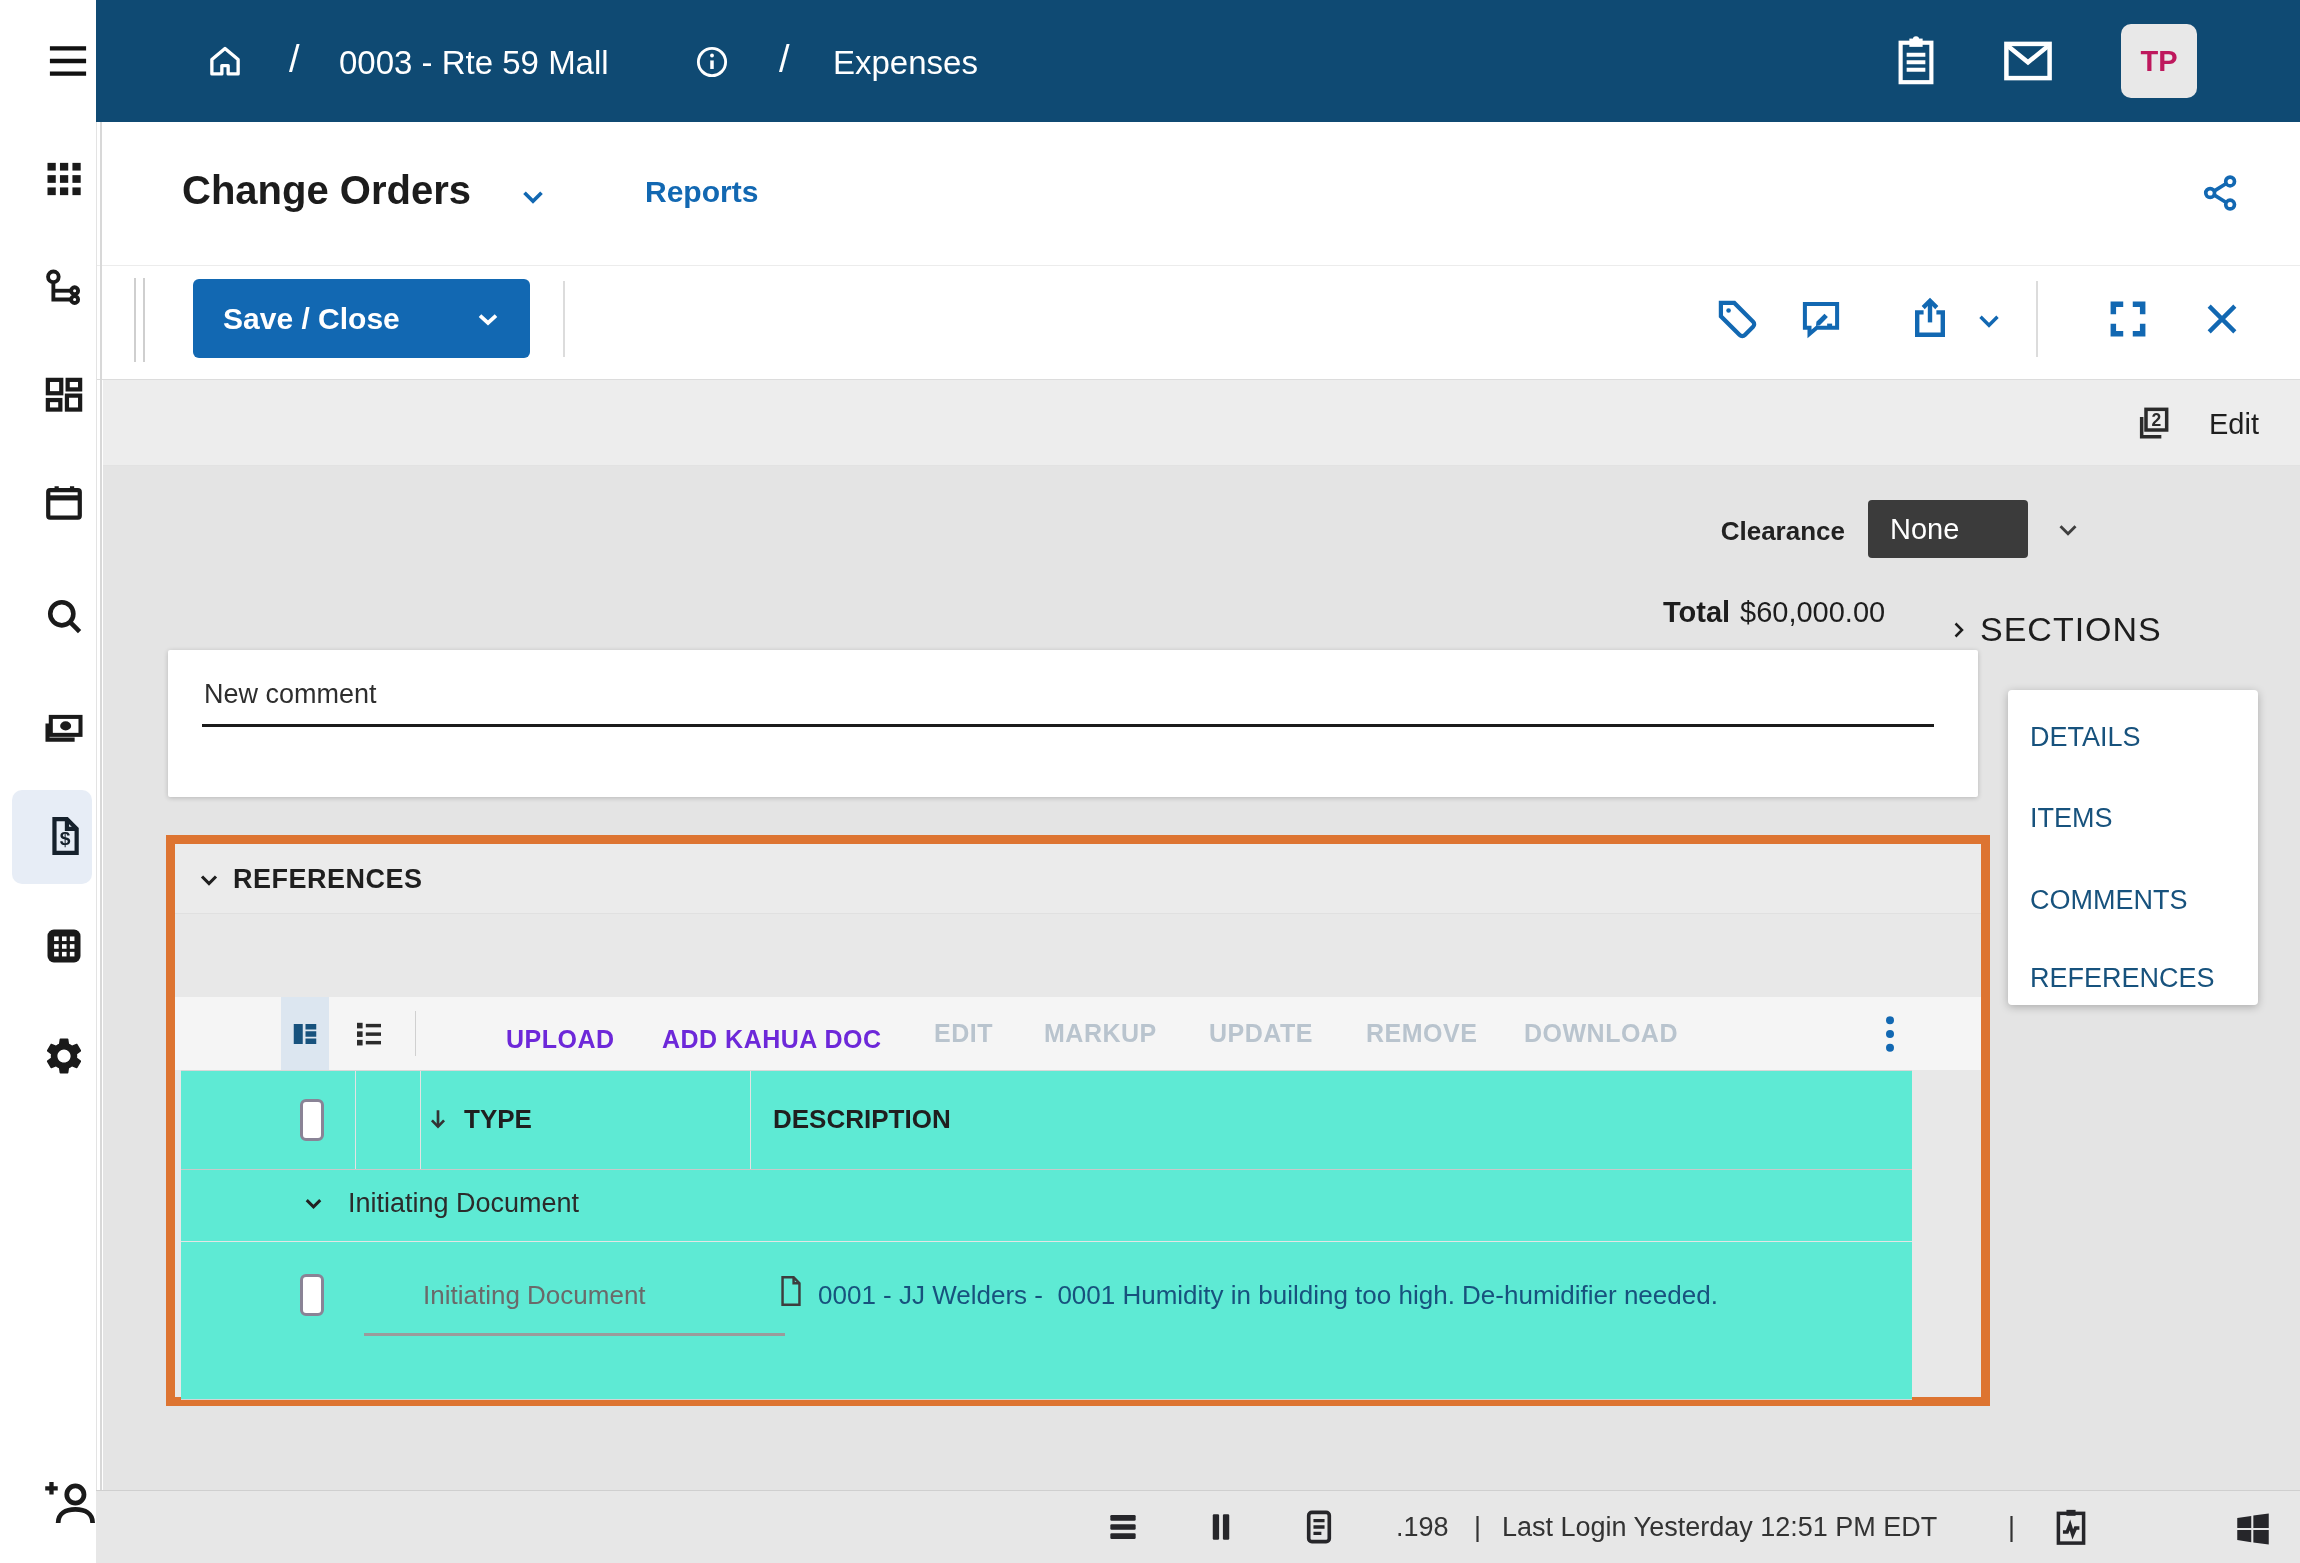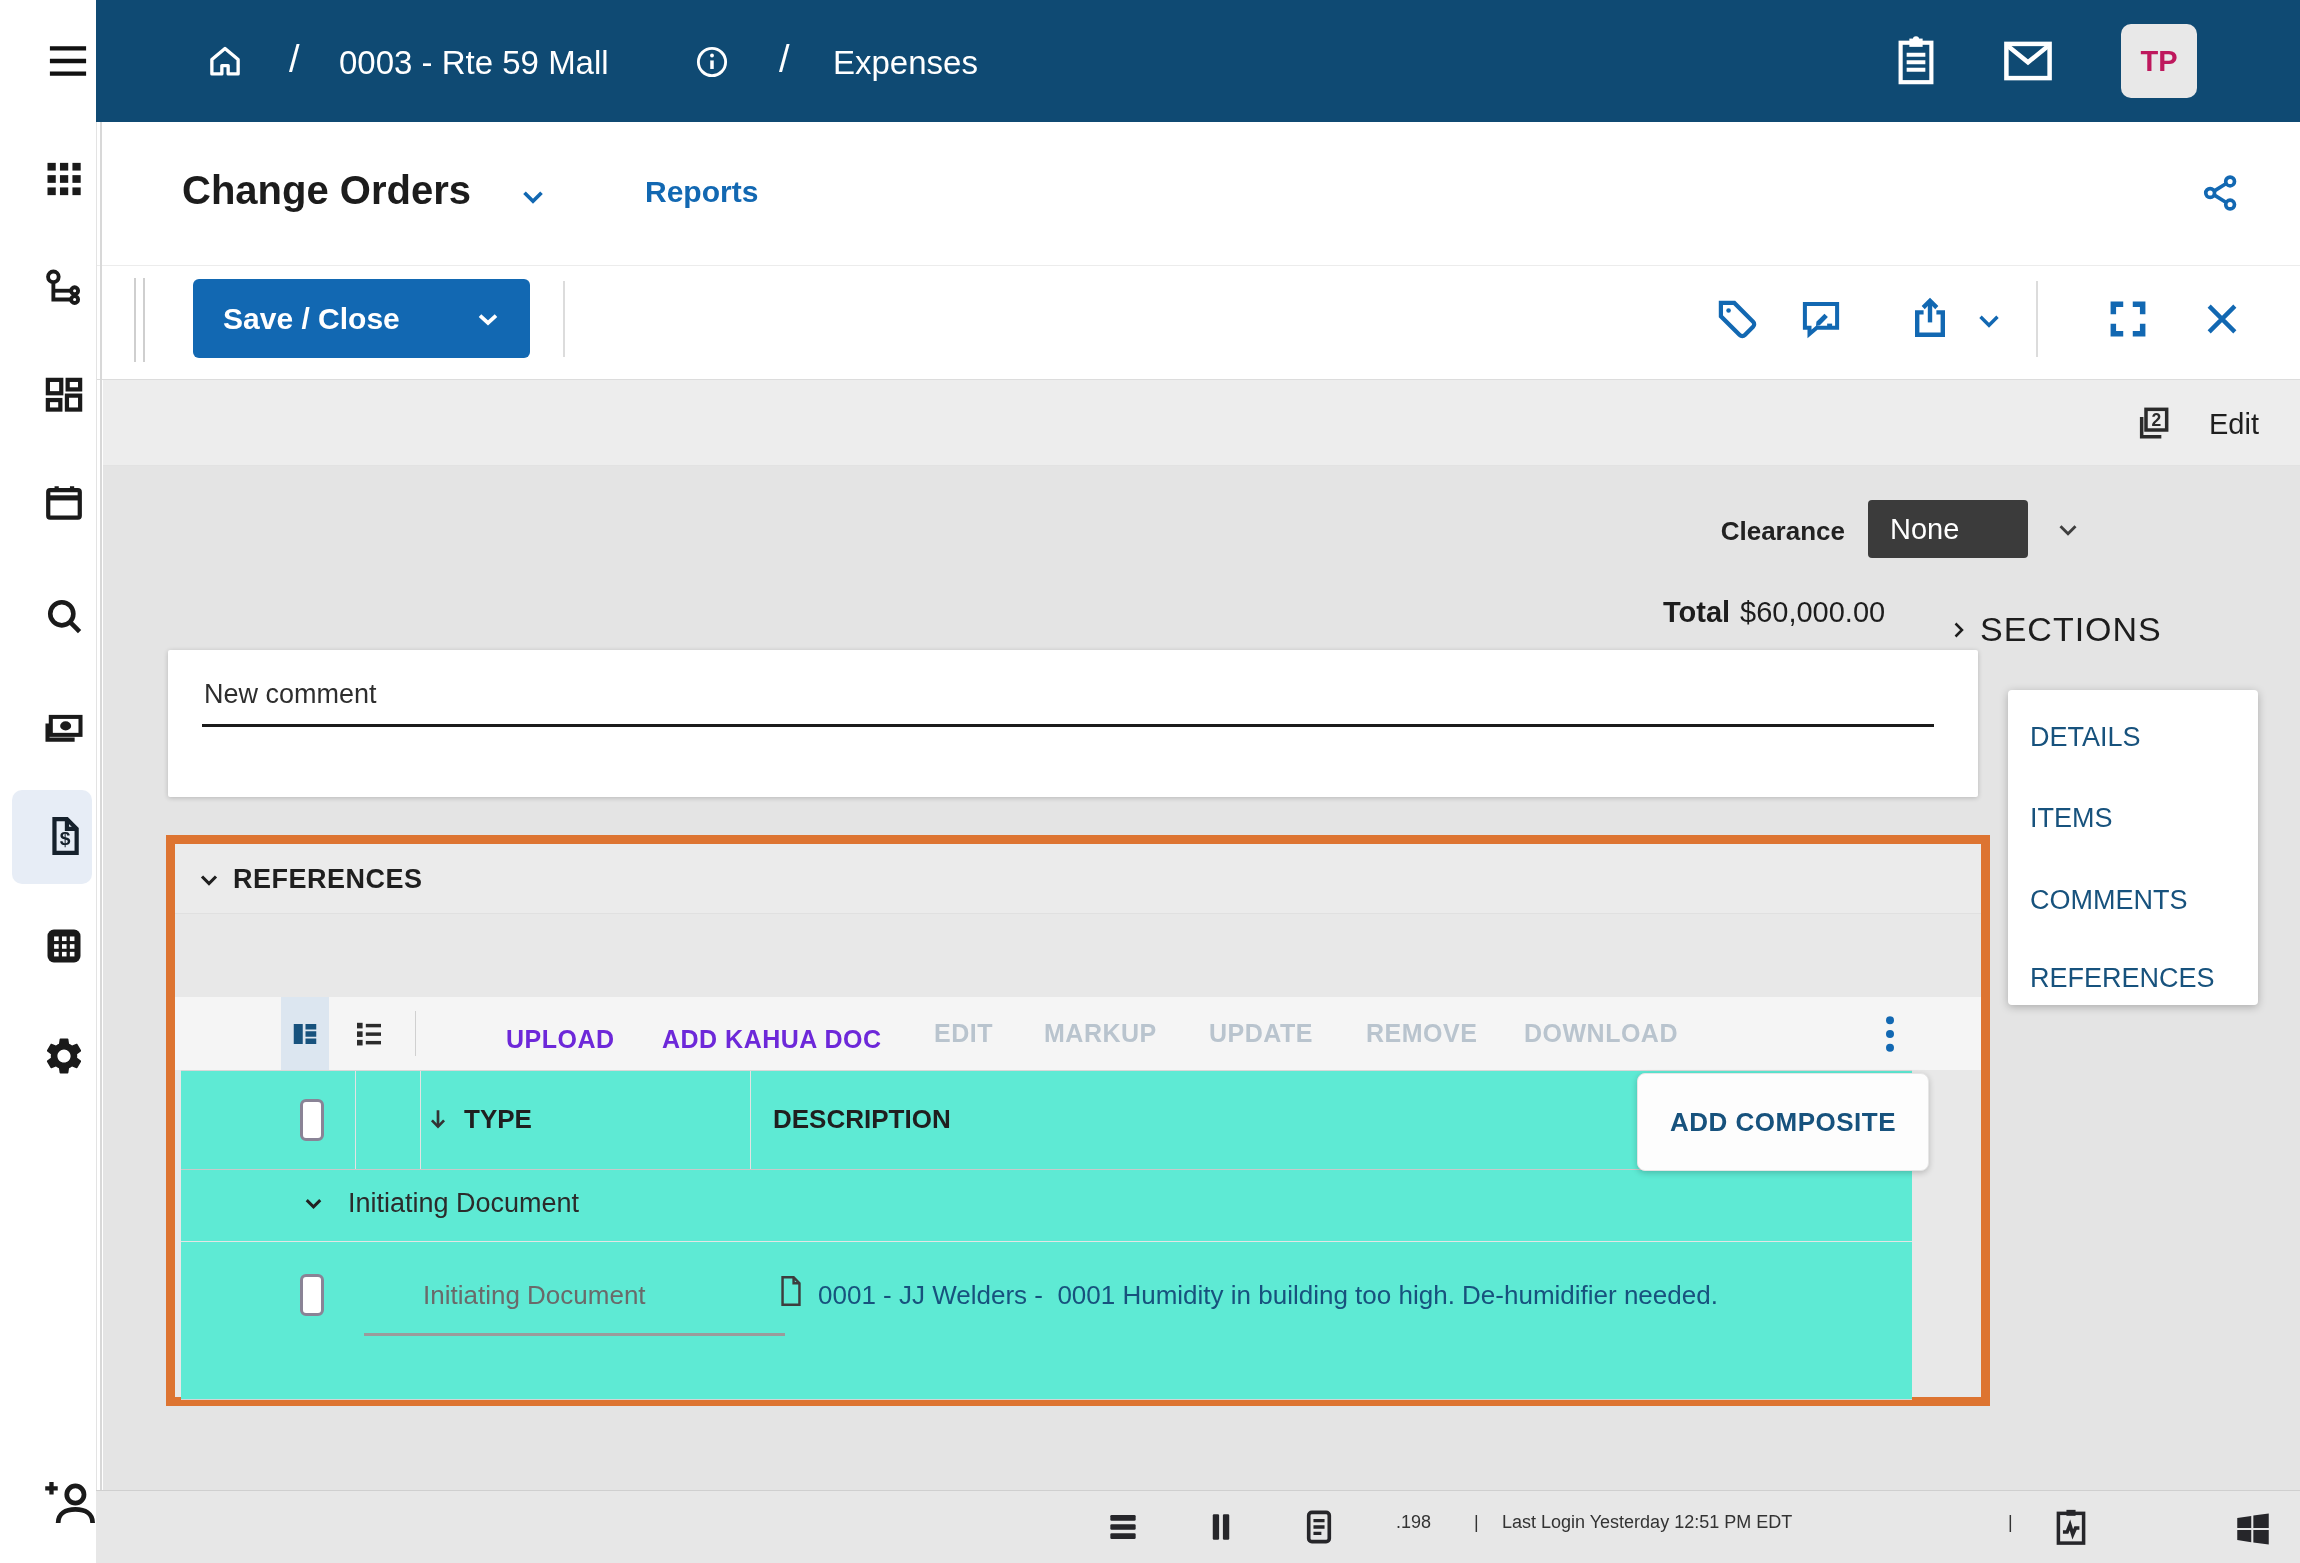--- a/index.html
+++ b/index.html
@@ -69,21 +69,21 @@
   .add-comp{left:1456px;top:2px;width:290px;height:96px;background:#fdfdfd;border:1px solid #e6e6e6;border-radius:8px;
             box-shadow:0 2px 6px rgba(0,0,0,.2);display:flex;align-items:center;justify-content:center;
             font-size:26px;font-weight:700;letter-spacing:.5px;color:#17527d;cursor:pointer;}
   .grp-border{left:0;top:170px;width:1731px;height:1px;background:#e5e5e5;}
   .grp-lbl{left:167px;top:117px;font-size:27px;color:#2b2b2b;}
   .row-type{left:242px;top:209px;font-size:26px;color:#6a6a6a;cursor:pointer;}
   .type-underline{left:183px;top:262px;width:421px;height:3px;background:#9b9b9b;}
   .row-link{left:637px;top:209px;width:1090px;font-size:26px;color:#17527d;white-space:pre;overflow:hidden;cursor:pointer;}
   
   .bottom-bar{left:96px;top:1490px;width:2204px;height:73px;background:#e7e7e7;border-top:1px solid #cfcfcf;box-sizing:border-box;}
-  .sb-txt{top:21px;font-size:18px;color:#333;white-space:pre;}
+  .sb-txt{top:21px;font-size:27px;color:#333;white-space:pre;}
   .sb-ic{top:17px;color:#26262a;cursor:pointer;}
 </style>
 </head>
 <body>
 
 <div id="app">
 
   <div class="abs sidebar">
     <div class="abs" style="left:46px;top:42px;width:44px;height:38px;cursor:pointer;">
       <svg width="44" height="38" viewBox="0 0 24 21" stroke="#111" stroke-width="2.4" fill="none">
@@ -396,21 +396,20 @@
         <div class="abs cbx" style="left:119px;top:28px;"></div>
         <div class="abs ic-btn" style="left:243px;top:34px;">
           <svg width="28" height="28" viewBox="0 0 24 24" fill="none" stroke="#333" stroke-width="2.3">
               <path d="M12 4.5V18.5"></path>
               <path d="M6.8 13.2L12 18.5L17.2 13.2"></path>
             </svg>
         </div>
         <div class="abs col-hdr ic-btn" style="left:283px;">TYPE</div>
         <div class="abs col-hdr ic-btn" style="left:592px;">DESCRIPTION</div>
 
-        <div class="abs add-comp">ADD COMPOSITE</div>
 
         <div class="abs ic-btn" style="left:119px;top:119px;">
           <svg width="27" height="27" viewBox="0 0 24 24" fill="none" stroke="#222" stroke-width="2.6">
               <path d="M6 9L12 15L18 9"></path>
             </svg>
         </div>
         <div class="abs grp-lbl">Initiating Document</div>
         <div class="abs grp-border"></div>
 
         <div class="abs cbx" style="left:119px;top:203px;"></div>

